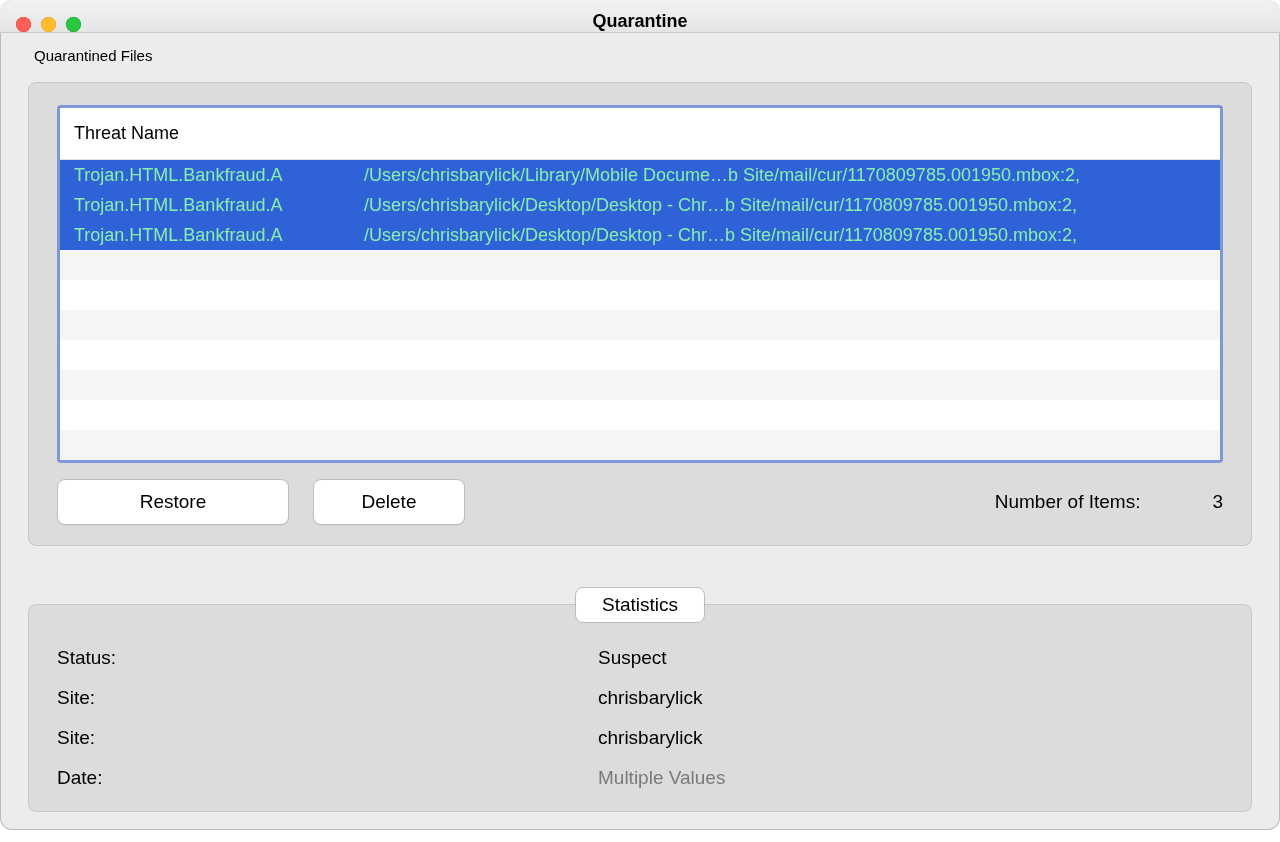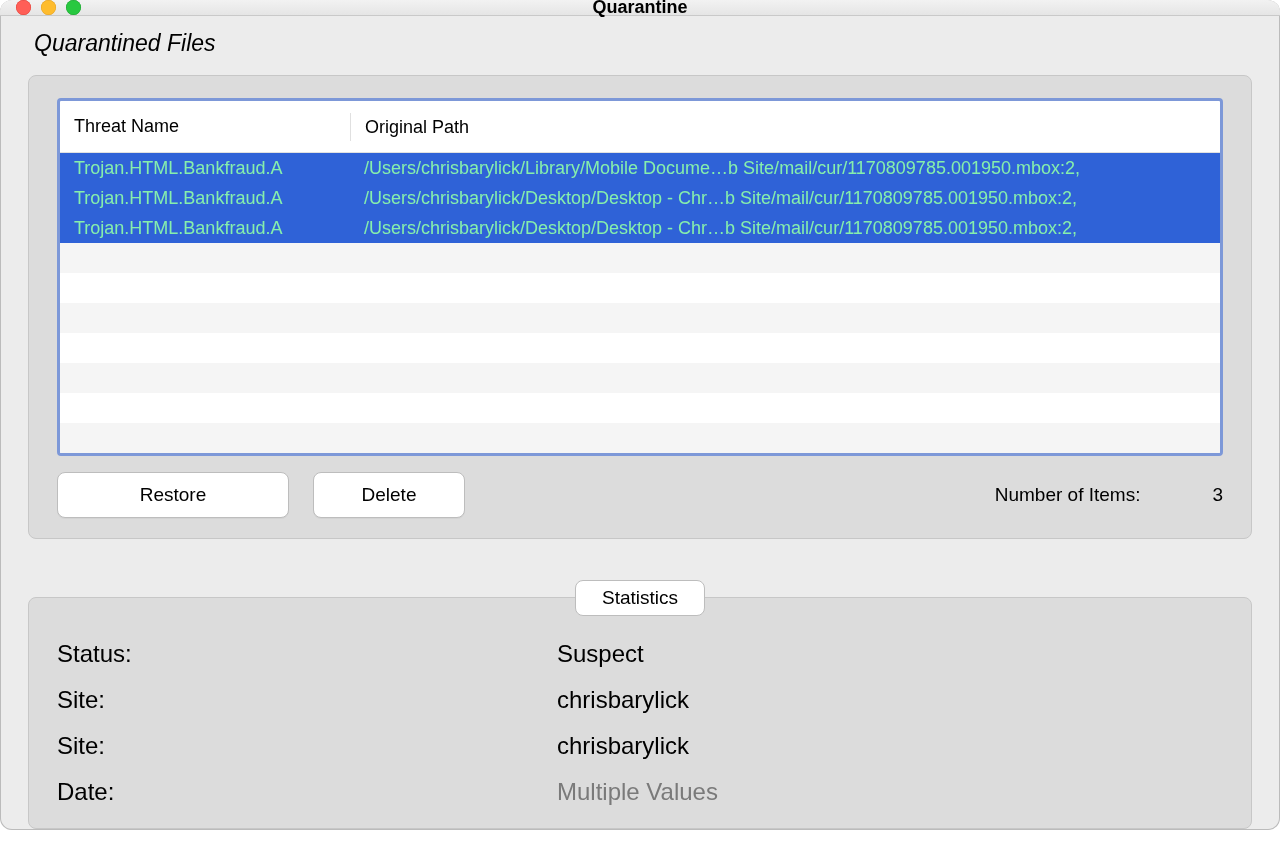--- a/index.html
+++ b/index.html
@@ -25,21 +25,21 @@
   .window {
     width: 1280px; height: 830px;
     background: var(--mac-bg);
     border-radius: 12px;
     display: flex; flex-direction: column;
     overflow: hidden;
     box-shadow: 0 0 0 1px #bbbbbb inset;
   }
   .titlebar {
     height: 46px;
-    display: flex; align-items: center;
+    display: flex; align-items: flex-end;
     padding: 0 16px;
     background: linear-gradient(#f2f2f2, #e5e5e5);
     border-bottom: 1px solid #c9c9c9;
     position: relative;
   }
   .traffic-lights { display: flex; gap: 10px; }
   .tl { width: 15px; height: 15px; border-radius: 50%; }
   .tl.close  { background: #ff5f57; box-shadow: 0 0 0 0.5px #e24238 inset; }
   .tl.min    { background: #febc2e; box-shadow: 0 0 0 0.5px #e1a127 inset; }
   .tl.zoom   { background: #28c840; box-shadow: 0 0 0 0.5px #1fa231 inset; }
@@ -48,23 +48,22 @@
     text-align: center;
     font-weight: 600; font-size: 18px;
   }
   .content {
     flex: 1;
     padding: 14px 28px 18px 28px;
     display: flex; flex-direction: column;
     gap: 18px;
   }
   .section-label {
-    font-size: 23px;
+    font-size: 15px;
     padding-left: 6px;
-    font-style: italic;
   }
   .panel {
     background: var(--panel-bg);
     border: 1px solid var(--panel-border);
     border-radius: 8px;
     padding: 22px 28px;
   }
   .panel.top { padding-bottom: 20px; }
   .table-wrap {
     border: 3px solid var(--focus-ring);
@@ -122,22 +121,23 @@
     position: absolute;
     top: -18px; left: 50%; transform: translateX(-50%);
     background: var(--btn-bg);
     border: 1px solid var(--btn-border);
     border-radius: 8px;
     padding: 6px 26px;
     font-size: 19px;
   }
   .kv {
     display: flex;
-    font-size: 24px;
+    font-size: 19px;
     margin-bottom: 18px;
+    gap: 41px;
   }
   .kv:last-child { margin-bottom: 0; }
   .kv .k { width: 500px; }
   .kv .v.muted { color: var(--text-muted); }
 </style>
 </head>
 <body>
 
 <div class="window">
 
@@ -152,21 +152,20 @@
 
   <div class="content">
 
     <div class="section-label">Quarantined Files</div>
 
     <div class="panel top">
 
       <div class="table-wrap">
         <div class="thead">
           <div class="th col-threat">Threat Name</div>
-          <div class="th col-path">Original Path</div>
         </div>
         <div class="tbody" id="tbody">
             <div class="tr selected">
               <div class="td col-threat">Trojan.HTML.Bankfraud.A</div>
               <div class="td col-path">/Users/chrisbarylick/Library/Mobile Docume…b Site/mail/cur/1170809785.001950.mbox:2,</div>
             </div>
             <div class="tr selected">
               <div class="td col-threat">Trojan.HTML.Bankfraud.A</div>
               <div class="td col-path">/Users/chrisbarylick/Desktop/Desktop - Chr…b Site/mail/cur/1170809785.001950.mbox:2,</div>
             </div>

